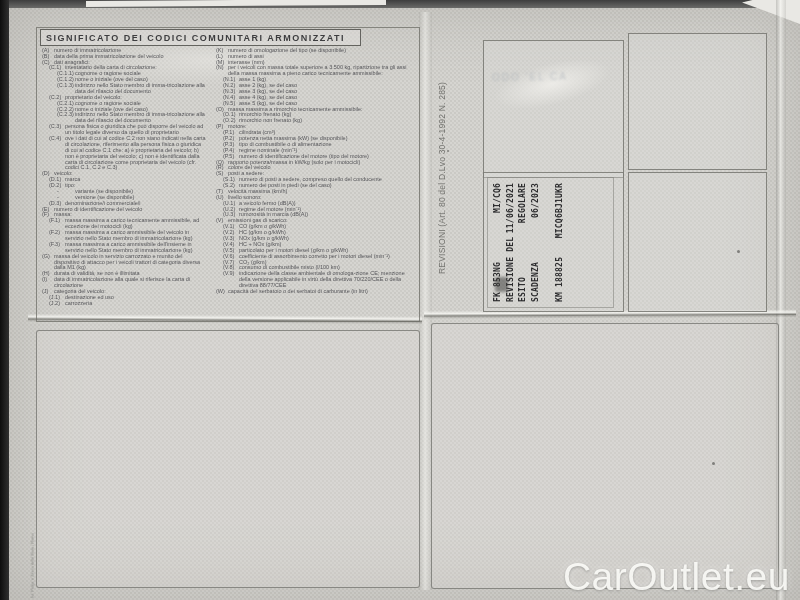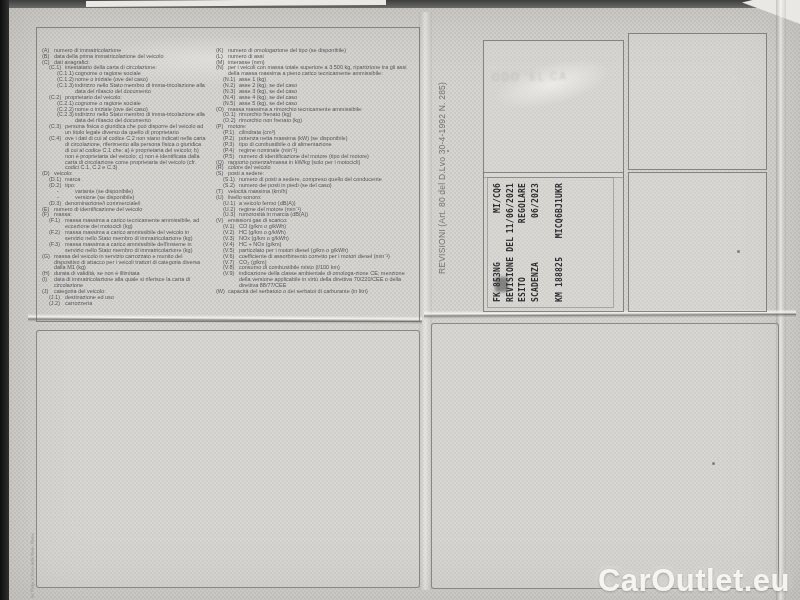--- a/index.html
+++ b/index.html
@@ -71,21 +71,21 @@
   
   .bottom-box{border:1px solid rgba(118,118,112,0.8);border-radius:3px;background:rgba(221,220,216,0.3);}
   .bbl{left:36px;top:330px;width:382px;height:256px;}
   .bbr{left:431px;top:323px;width:346px;height:264px;}
   
   .micro-wrap{left:21px;top:536px;width:9px;height:62px;}
   .micro-wrap .rot-bt{width:62px;height:9px;transform:translateY(62px) rotate(-90deg);white-space:nowrap;}
   .micro-wrap span{display:inline-block;font-size:7px;color:#8b8b87;transform:scale(0.55);
     transform-origin:left center;filter:blur(0.3px);}
   
-  .watermark{right:10px;bottom:1px;font-size:31px;font-weight:700;letter-spacing:0.5px;
+  .watermark{right:10px;bottom:1px;font-size:39px;font-weight:400;letter-spacing:0.5px;
     color:rgba(253,253,250,0.9);
     text-shadow:0 1px 3px rgba(96,96,92,0.5), 0 0 7px rgba(255,255,255,0.55);}
   
   .smear-a{left:495px;top:58px;width:120px;height:42px;border-radius:50%;
     background:radial-gradient(ellipse at center,rgba(240,239,235,0.85),rgba(240,239,235,0) 70%);
     transform:rotate(-14deg);}
   .smear-b{left:90px;top:35px;width:240px;height:50px;border-radius:50%;
     background:radial-gradient(ellipse at center,rgba(238,237,233,0.5),rgba(238,237,233,0) 70%);}
   .smudge{left:495px;top:277px;width:13px;height:15px;background:rgba(62,62,60,0.55);
     filter:blur(1.4px);border-radius:2px;}
@@ -104,20 +104,23 @@
 <div class="abs edge-left"></div>
 <div class="abs edge-right"></div>
 
 <div class="abs crease-v"></div>
 <div class="abs crease-h left"></div>
 <div class="abs crease-h right"></div>
 
 <div class="abs smear-b"></div>
 
 <div class="abs legend-box">
+  <div class="abs title-box">
+    <span>SIGNIFICATO DEI CODICI COMUNITARI ARMONIZZATI</span>
+  </div>
   <div class="abs legend-cols">
     <div class="lcol">
       <div class="col-inner">
         <div class="lg-line ind0">
             <span class="lg-c">(A)</span>
             <span class="lg-t">numero di immatricolazione</span>
           </div>
           <div class="lg-line ind0">
             <span class="lg-c">(B)</span>
             <span class="lg-t">data della prima immatricolazione del veicolo</span>

